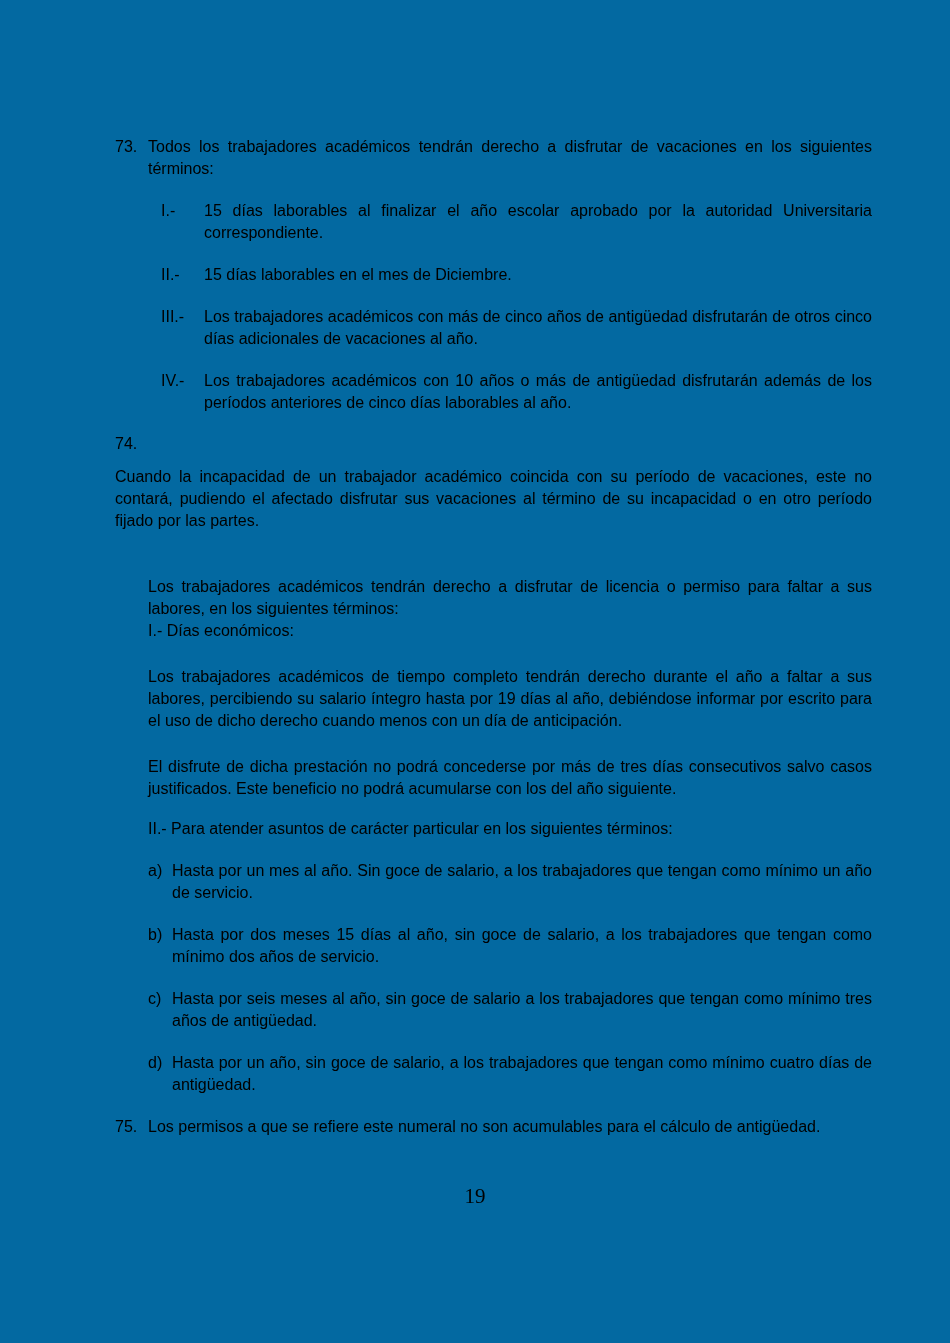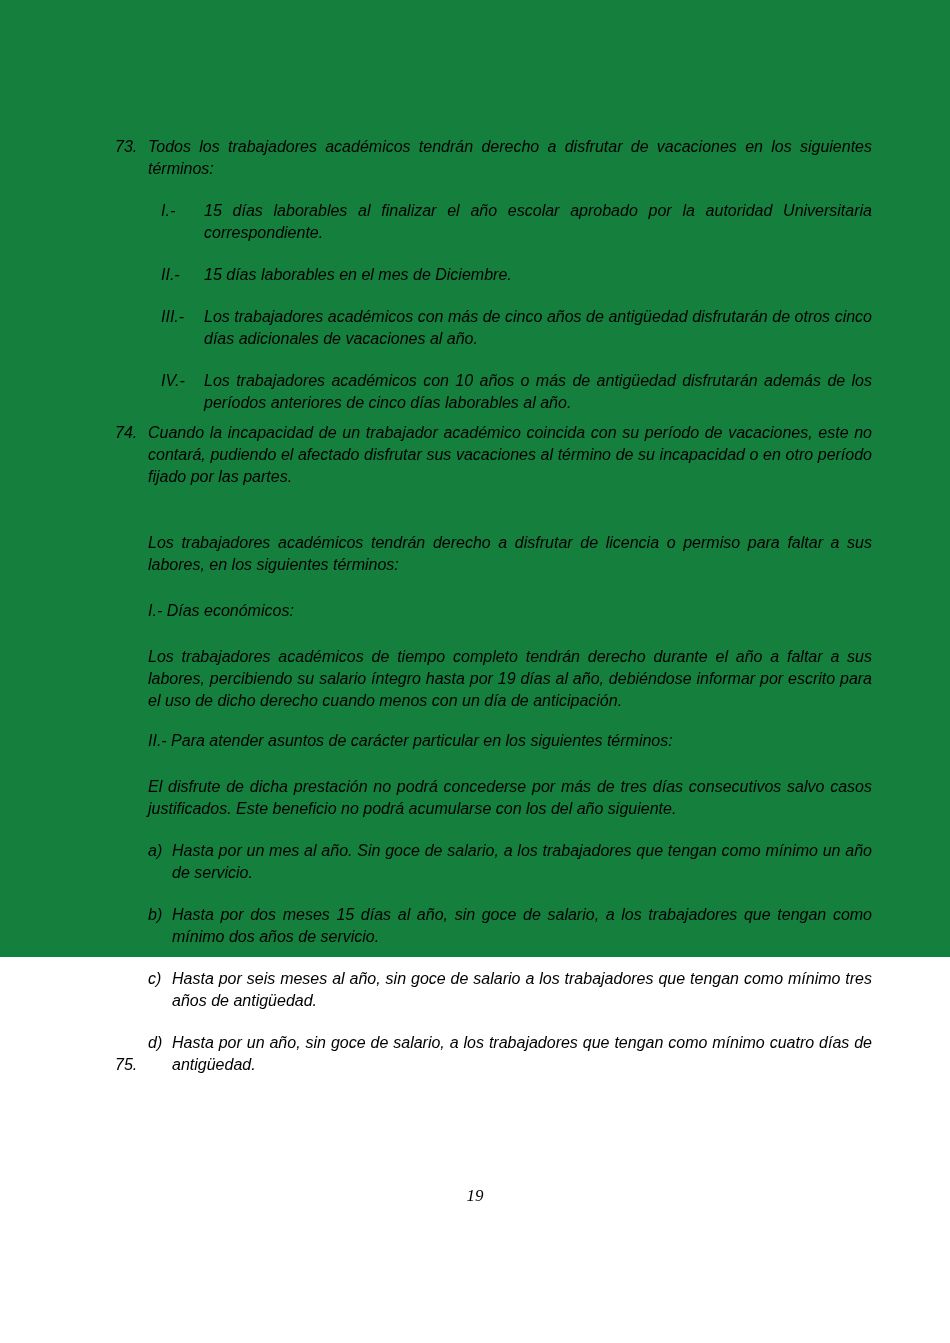--- a/index.html
+++ b/index.html
@@ -4,65 +4,64 @@
 <style>
   html, body { margin: 0; padding: 0; }
   body {
     width: 950px; height: 1343px;
     background: #ffffff;
     overflow: hidden;
     font-family: "Liberation Sans", sans-serif;
   }
   .page {
     position: relative;
-    width: 950px; height: 957px;
-    background: #15803d;
+    width: 950px; height: 1343px;
+    background: #0369a1;
     color: #000000;
     font-size: 16px;
     line-height: 22px;
-    font-style: italic;
   }
   .content {
     position: absolute;
     left: 115px; top: 136px;
     width: 757px;
   }
   .article { display: flex; }
   .art-num { flex: 0 0 33px; }
   .art-body { flex: 1; min-width: 0; }
   .jus { text-align: justify; }
 
   
   .sub { display: flex; margin-left: 13px; margin-top: 20px; }
   .sub-num { flex: 0 0 43px; }
   .sub-text { flex: 1; min-width: 0; text-align: justify; }
 
   
-  .article-74 { margin-top: 8px; }
+  .article-74 { margin-top: 19px; flex-direction: column; }
   .article-75 { margin-top: 44px; align-items: flex-end; }
 
   
-  .h1-blk { margin-top: 24px; }
+  .h1-blk { }
   .p1-blk { margin-top: 24px; }
   .p2-blk { margin-top: 24px; }
   .h2-blk { margin-top: 18px; }
   .p3-blk { margin-top: 20px; }
   .p4-blk { margin-top: 20px; }
 
   .lettered { display: flex; margin-top: 20px; }
   .let-label { flex: 0 0 24px; }
   .let-text { flex: 1; min-width: 0; text-align: justify; }
 
   .pageno {
     position: absolute;
     top: 1185px; left: 0;
     width: 100%;
     text-align: center;
     font-family: "Liberation Serif", serif;
-    font-size: 17px;
+    font-size: 21px;
     line-height: 22px;
   }
 </style>
 </head>
 <body>
 
 <div class="page">
   <div class="content">
 
     <div class="article">
@@ -98,41 +97,42 @@
 
     <div class="article article-75">
       <div class="art-num">75.</div>
       <div class="art-body">
         <div class="jus">Los trabajadores académicos tendrán derecho a disfrutar de licencia o permiso para faltar a sus labores, en los siguientes términos:</div>
 
         <div class="h1-blk">I.-  Días económicos:</div>
 
         <div class="jus p1-blk">Los trabajadores académicos de tiempo completo tendrán derecho durante el año a faltar a sus labores, percibiendo su salario íntegro hasta por 19 días al año, debiéndose informar por escrito para el uso de dicho derecho cuando menos con un día de anticipación.</div>
 
+        <div class="jus p2-blk">El disfrute de dicha prestación no podrá concederse por más de tres días consecutivos salvo casos justificados. Este beneficio no podrá acumularse con los del año siguiente.</div>
+
         <div class="jus h2-blk">II.-  Para atender asuntos de carácter particular en los siguientes términos:</div>
-
-        <div class="jus p2-blk">El disfrute de dicha prestación no podrá concederse por más de tres días consecutivos salvo casos justificados. Este beneficio no podrá acumularse con los del año siguiente.</div>
 
         <div class="lettered">
           <div class="let-label">a)</div>
           <div class="let-text">Hasta por un mes al año. Sin goce de salario, a los trabajadores que tengan como mínimo un año de servicio.</div>
         </div>
         <div class="lettered">
           <div class="let-label">b)</div>
           <div class="let-text">Hasta por dos meses 15 días al año, sin goce de salario, a los trabajadores que tengan como mínimo dos años de servicio.</div>
         </div>
         <div class="lettered">
           <div class="let-label">c)</div>
           <div class="let-text">Hasta por seis meses al año, sin goce de salario a los trabajadores que tengan como mínimo tres años de antigüedad.</div>
         </div>
         <div class="lettered">
           <div class="let-label">d)</div>
           <div class="let-text">Hasta por un año, sin goce de salario, a los trabajadores que tengan como mínimo cuatro días de antigüedad.</div>
         </div>
 
+        <div class="jus p3-blk">Los permisos a que se refiere este numeral no son acumulables para el cálculo de antigüedad.</div>
 
       </div>
     </div>
 
   </div>
 
   <div class="pageno">19</div>
 </div>
 
 </body></html>

